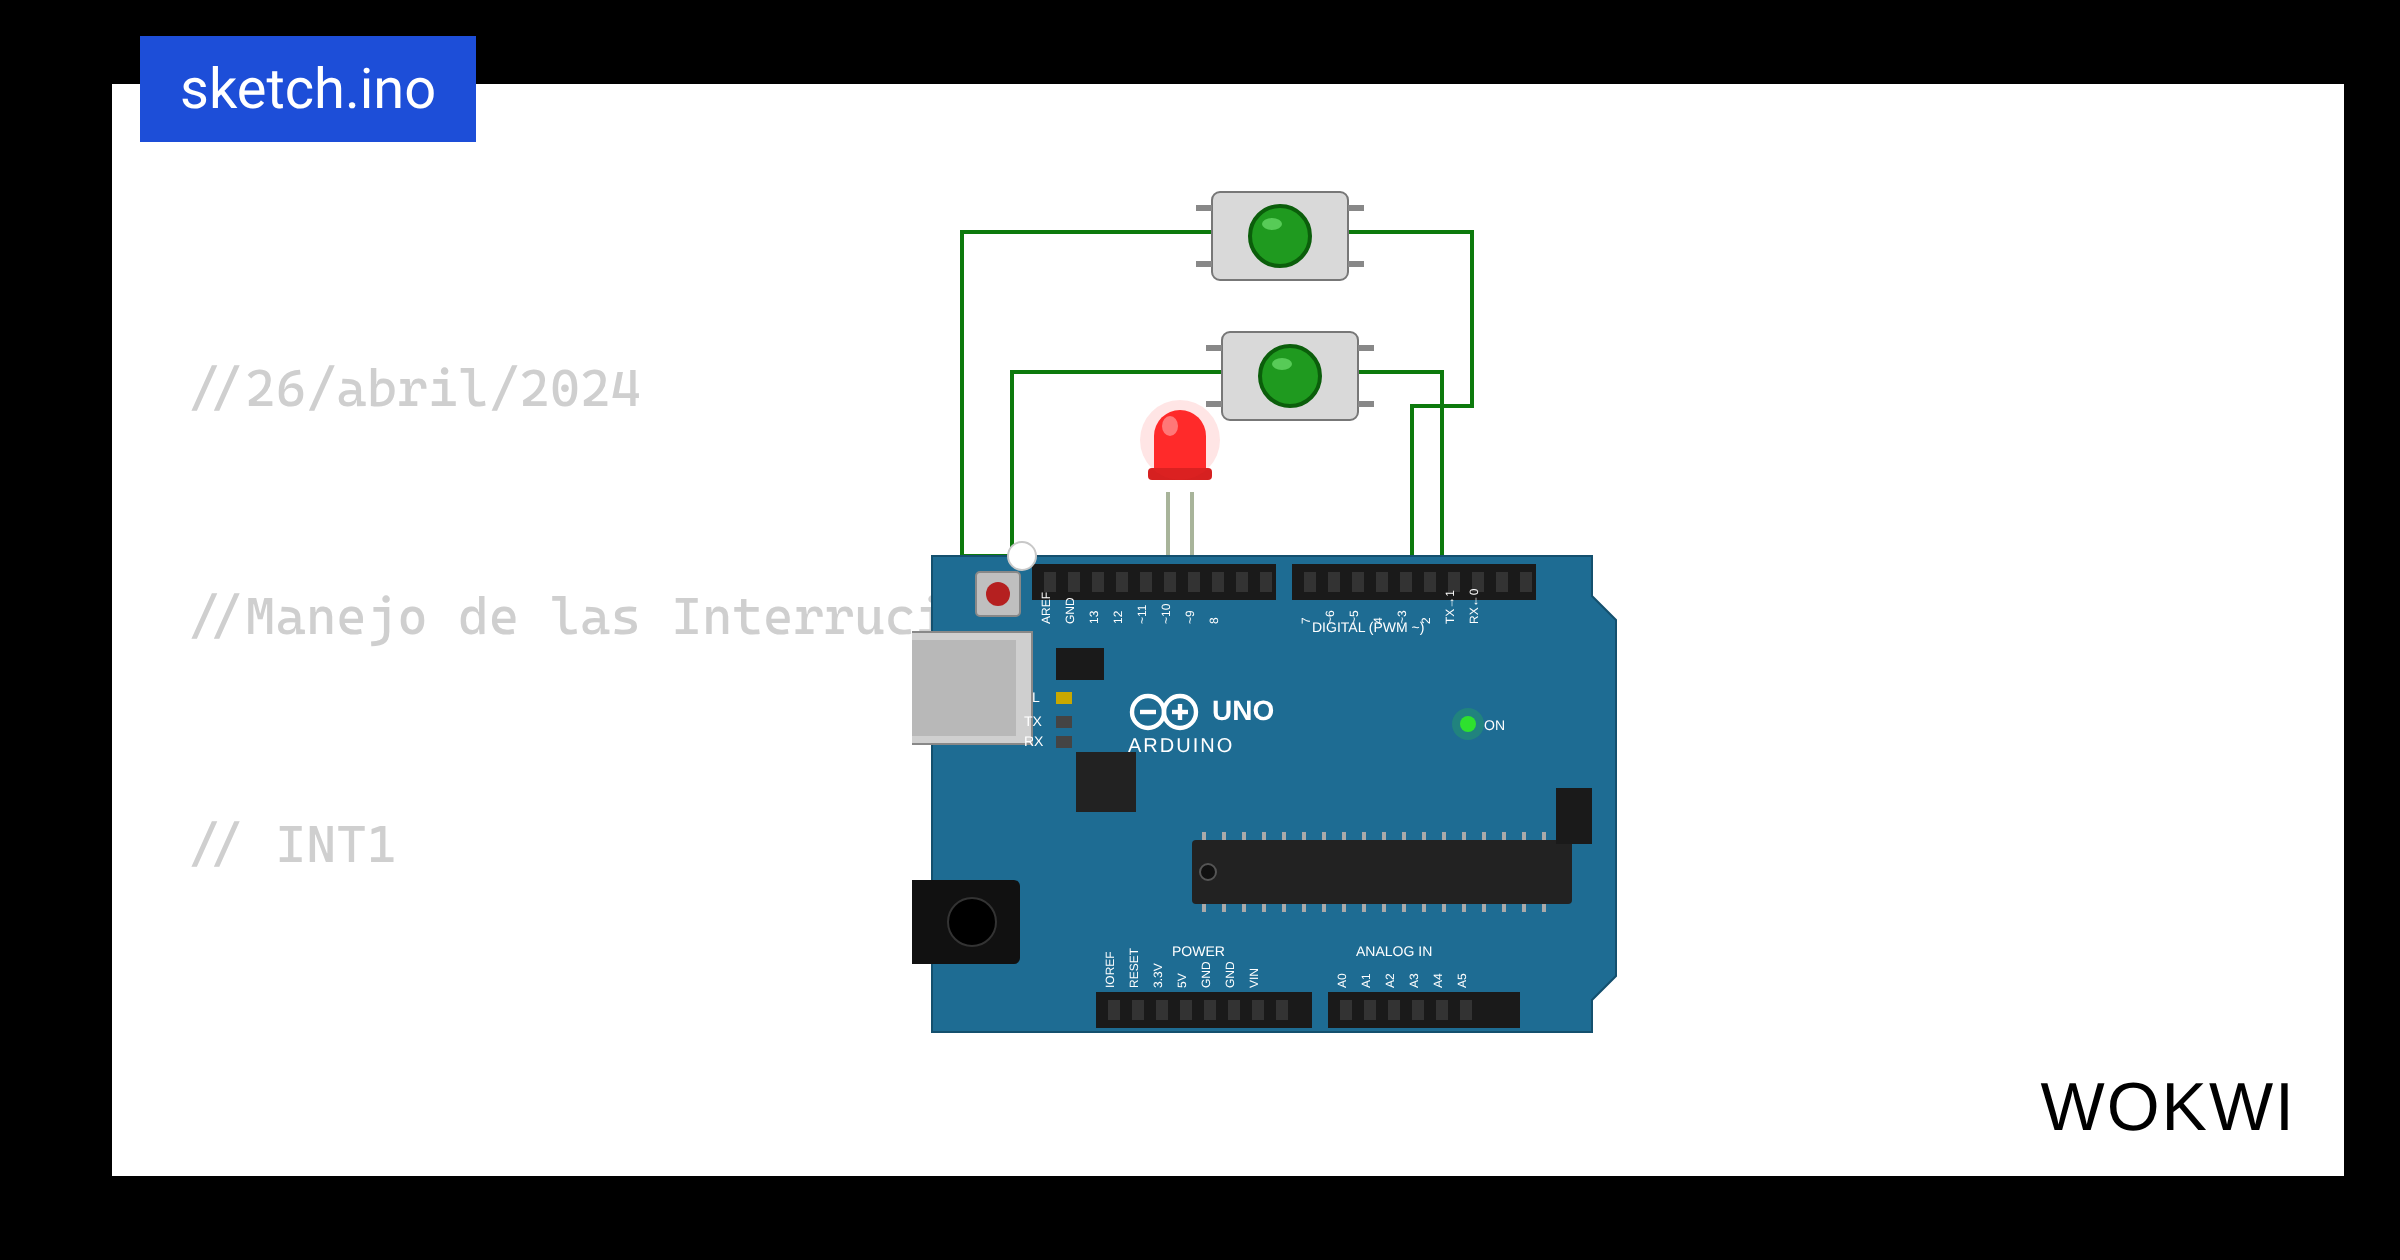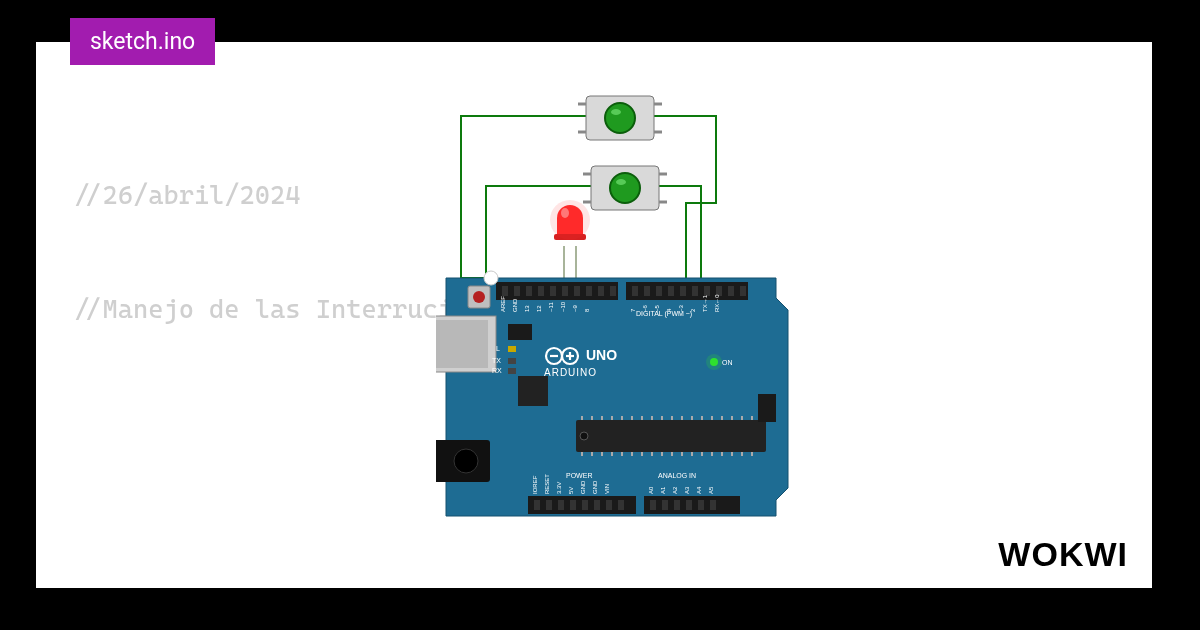--- a/index.html
+++ b/index.html
@@ -6,35 +6,35 @@
     body {
       width: 1200px;
       height: 630px;
       background: #000;
       font-family: ui-monospace, 'Cascadia Code', Menlo, Consolas, monospace;
       overflow: hidden;
       position: relative;
     }
     .frame {
       position: absolute;
-      left: 36px;
+      left: 56px;
       top: 42px;
       width: 1116px;
       height: 546px;
       background: #fff;
       overflow: hidden;
     }
     .tab-label {
       position: absolute;
       left: 70px;
       top: 18px;
-      background: #a21caf;
+      background: #1d4ed8;
       color: #fff;
       padding: 10px 20px 10px 20px;
-      font-size: 23px;
+      font-size: 28px;
       font-family: -apple-system, 'Segoe UI', Roboto, sans-serif;
       z-index: 20;
     }
     .code-area {
       position: absolute;
       left: 36px;
       top: 58px;
       right: 0;
       font-size: 26px;
       line-height: 38px;
@@ -50,35 +50,36 @@
       top: 26px;
       width: 400px;
       height: 460px;
       z-index: 5;
     }
     .logo {
       position: absolute;
       right: 24px;
       bottom: 14px;
       font-size: 34px;
-      font-weight: 700;
+      font-weight: 400;
       letter-spacing: 1px;
       color: #000;
       font-family: 'Comic Sans MS', cursive, sans-serif;
       z-index: 30;
     }
   </style>
 </head>
 <body>
 
 <div class="frame">
 
   <div class="code-area">
     <div class="code-line">//26/abril/2024</div>
     <div class="code-line">//Manejo de las Interruciones Externas</div>
+    <div class="code-line">// INT1</div>
     
     
     
     
     
     
     
     
   </div>
 

